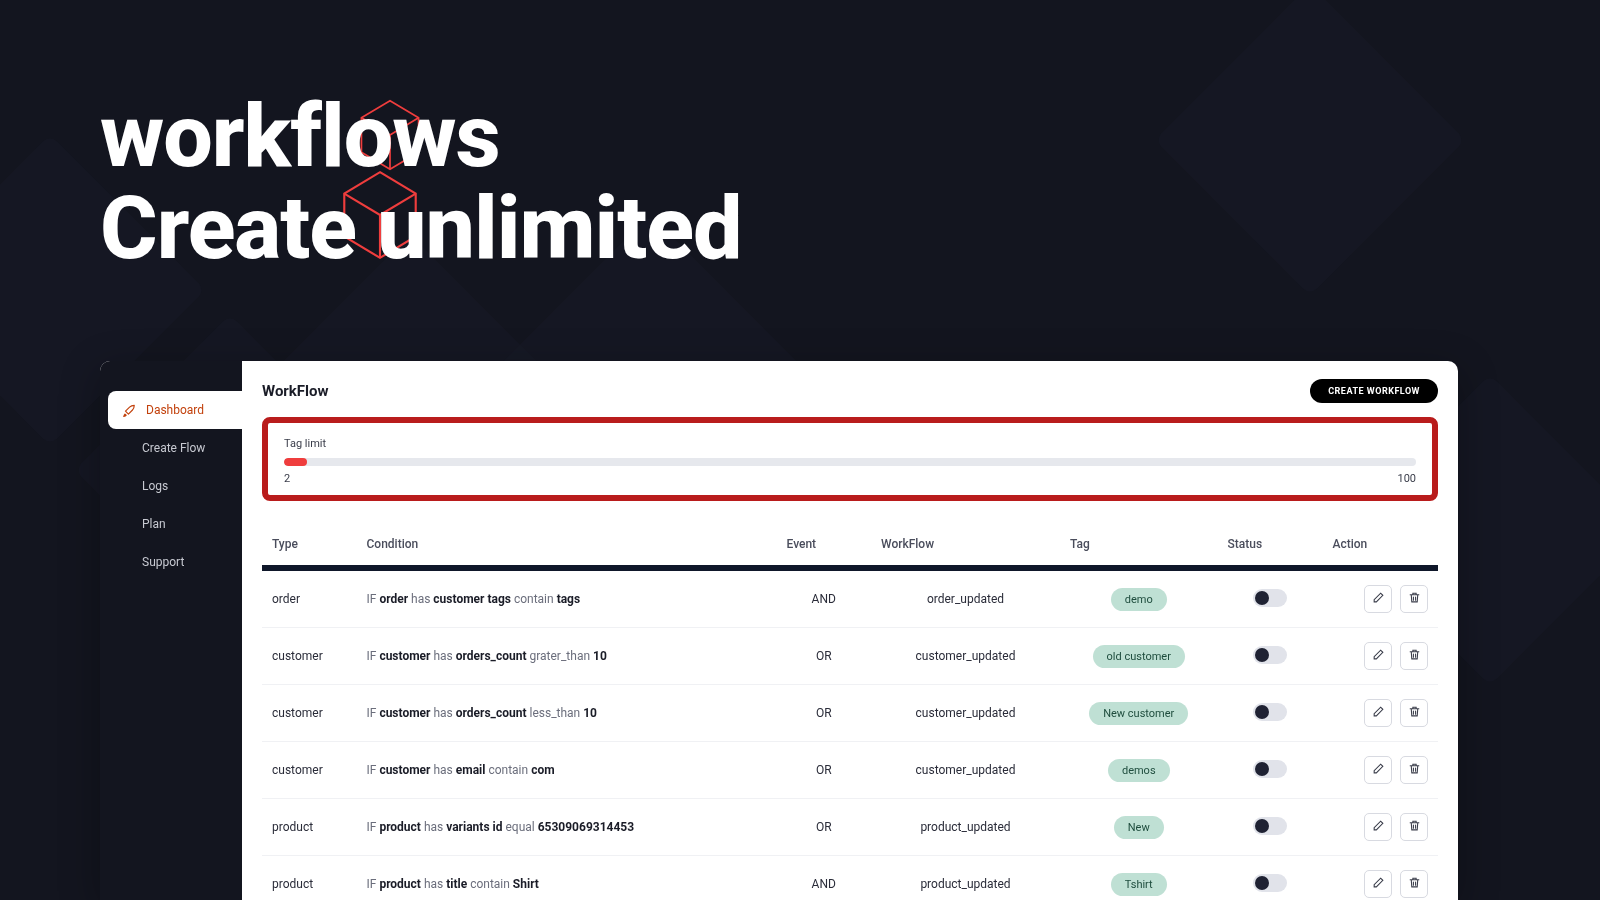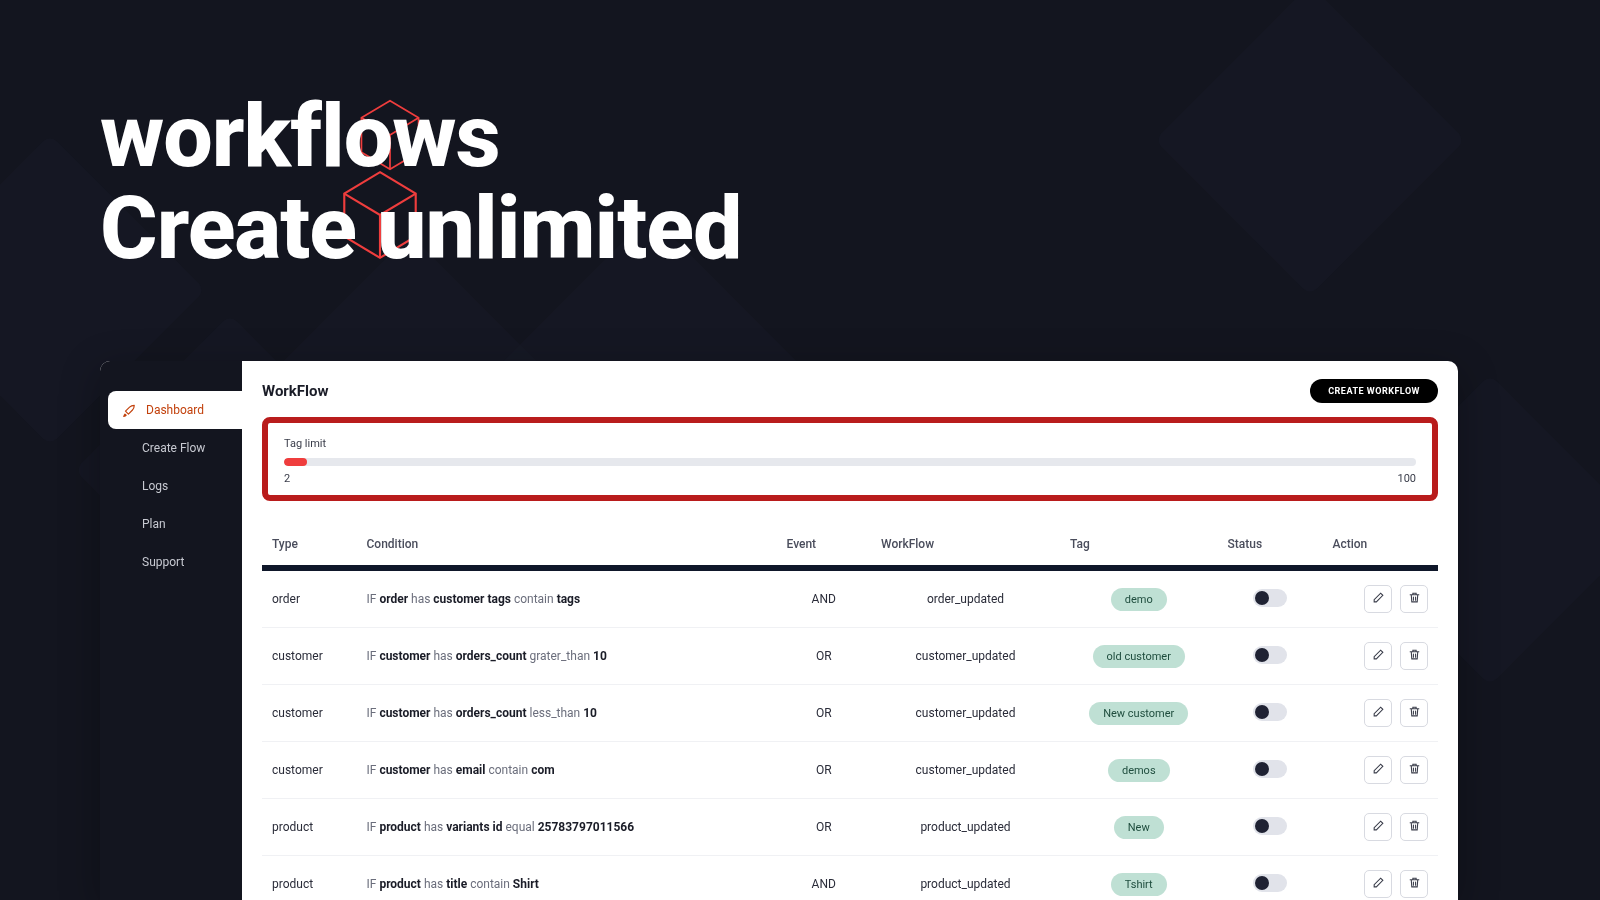--- a/index.html
+++ b/index.html
@@ -359,21 +359,21 @@
                 <span class="icon-btn">
                   <span><svg viewBox="0 0 24 24">
                       <path fill="none" stroke="#3a3d4a" stroke-width="2" stroke-linecap="round" d="M4 7h16M9 7V4h6v3M6 7l1 13h10l1-13M10 11v6M14 11v6"></path>
                     </svg></span>
                 </span>
               </div>
             </td>
           </tr>
           <tr>
             <td class="col-type">product</td>
-            <td class="col-cond"><span class="cond-text">IF <b>product</b> has <b>variants id</b> equal <b>25783797011566</b></span></td>
+            <td class="col-cond"><span class="cond-text">IF <b>product</b> has <b>variants id</b> equal <b>65309069314453</b></span></td>
             <td class="col-event" style="text-align: center;">OR</td>
             <td class="col-operator" style="text-align: center;">product_updated</td>
             <td class="col-tag" style="text-align: center;"><span class="tag-pill">New</span></td>
             <td class="col-status" style="text-align: center;"><span class="toggle"><span class="knob"></span></span></td>
             <td class="col-action">
               <div class="action-cell">
                 <span class="icon-btn">
                   <span><svg viewBox="0 0 24 24">
                       <path fill="none" stroke="#3a3d4a" stroke-width="2" stroke-linecap="round" d="M4 20h4L20 8l-4-4L4 16v4z"></path>
                     </svg></span>

